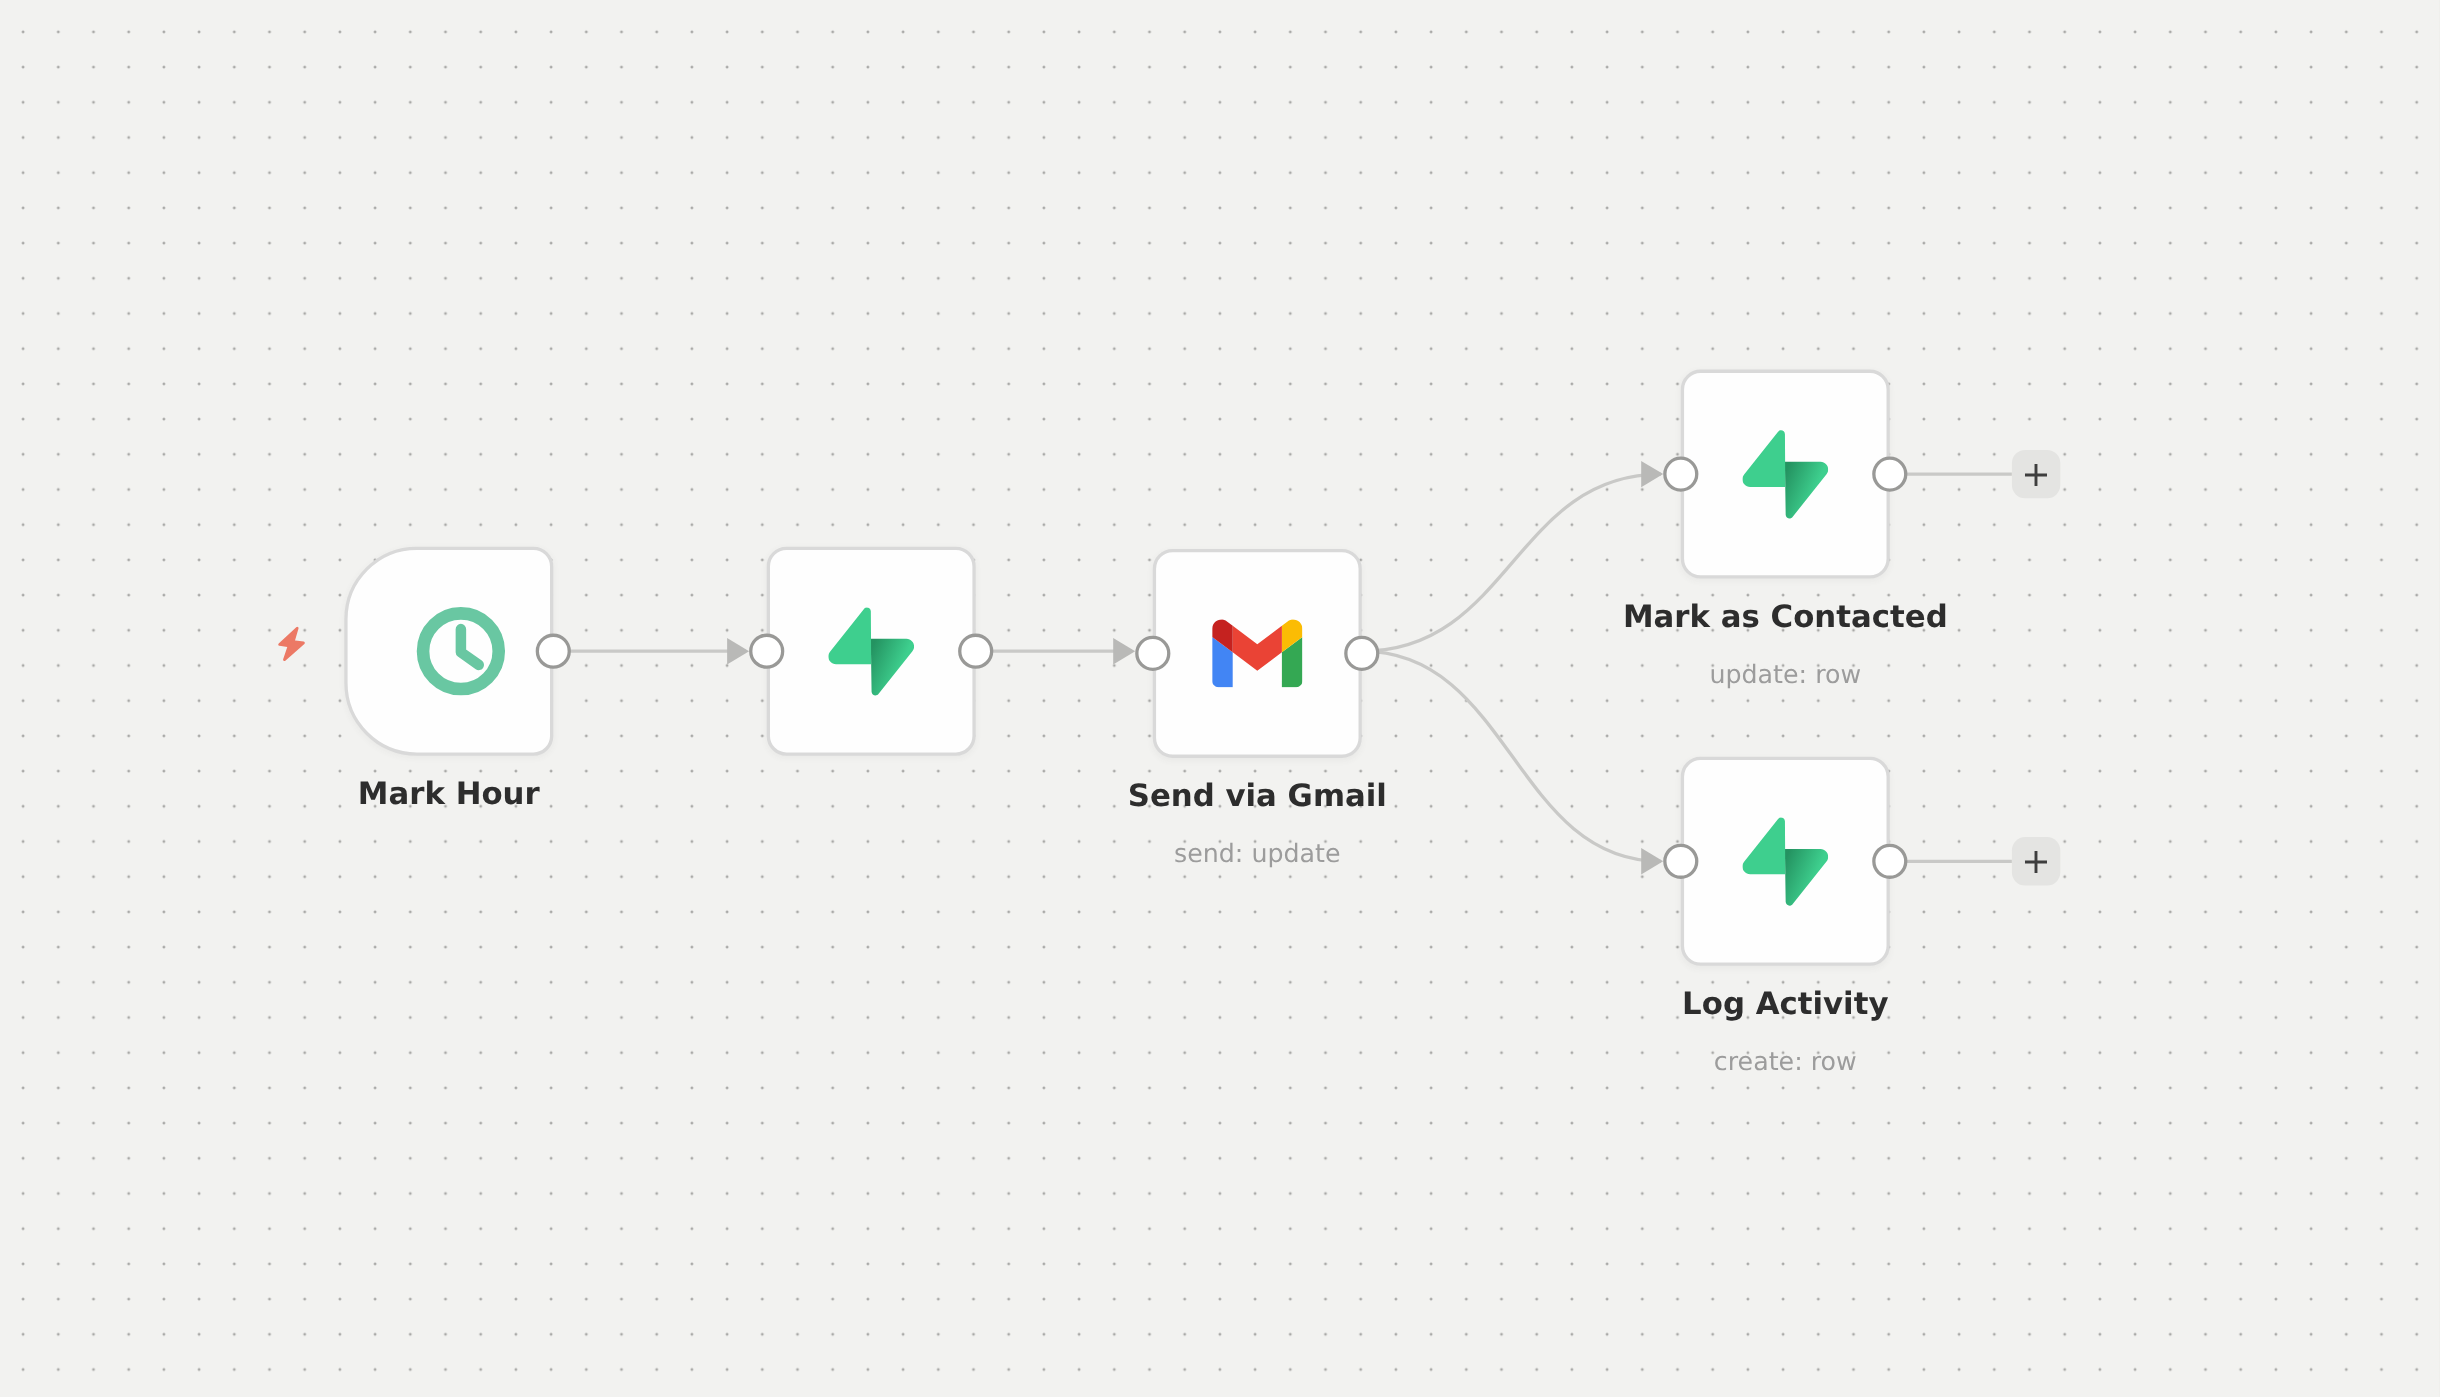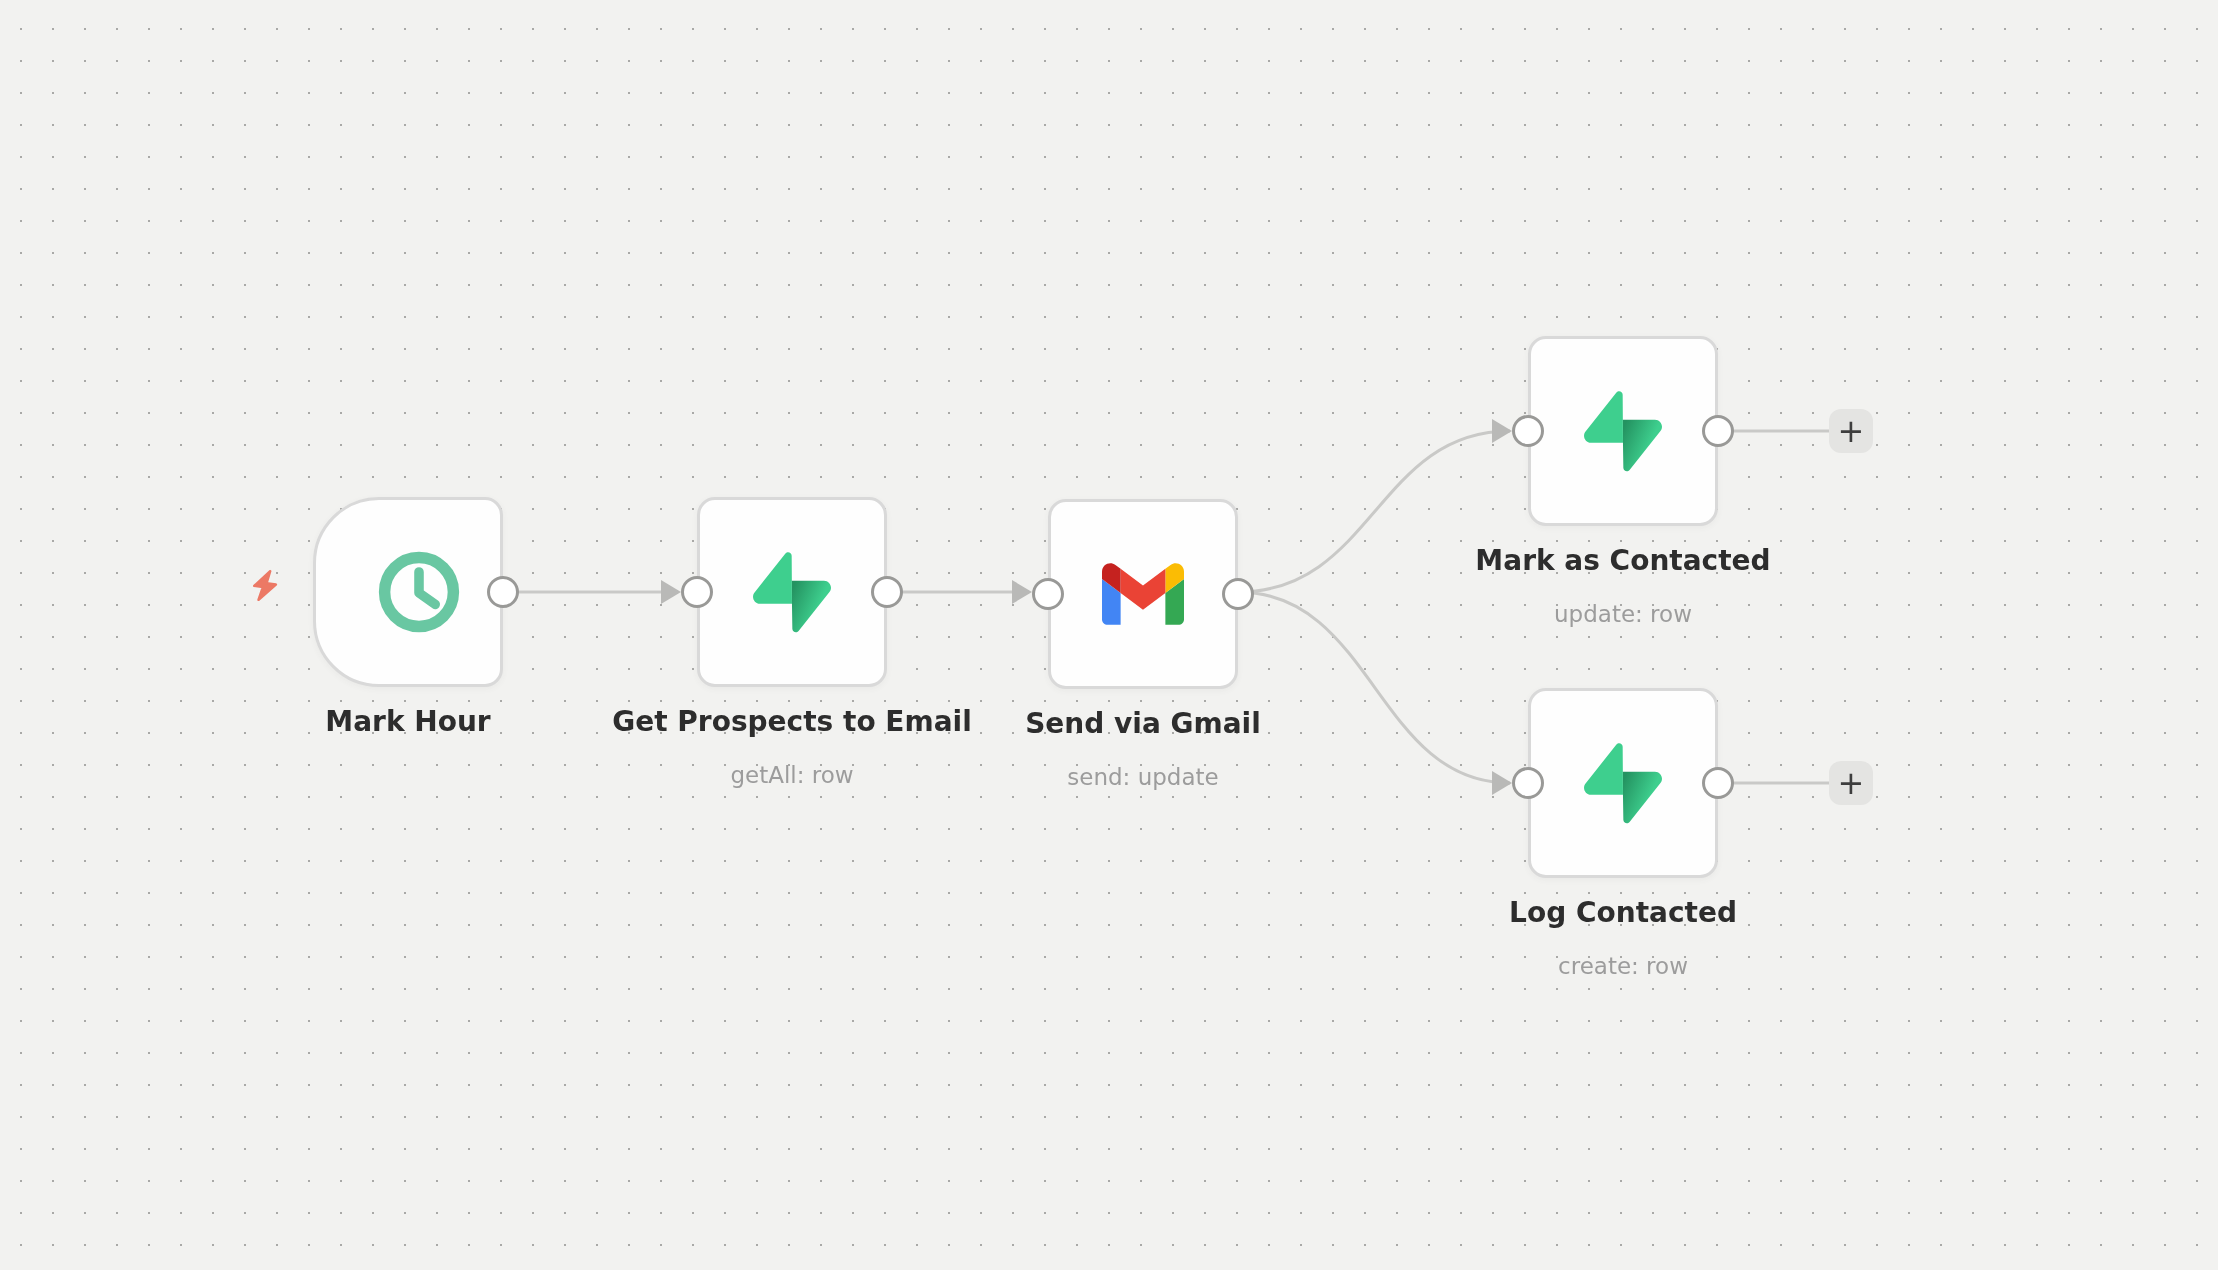--- a/index.html
+++ b/index.html
@@ -135,24 +135,20 @@
 
   <div class="node" style="left:697px; top:497px;">
     <div class="node-box">
       <svg class="icon" width="78" height="81" viewBox="0 0 109 113">
         <path d="M63.708 110.284c-2.86 3.601-8.658 1.628-8.727-2.97l-1.007-67.251h45.22c8.19 0 12.758 9.46 7.665 15.874l-43.151 54.347Z" fill="url(#sb-grad)"></path>
         <path d="M45.317 2.071c2.86-3.601 8.657-1.628 8.726 2.97l.442 67.251H9.83c-8.19 0-12.759-9.46-7.665-15.875L45.317 2.071Z" fill="#3ECF8E"></path>
       </svg>
     </div>
     <div class="endpoint input"></div>
     <div class="endpoint output"></div>
-    <div class="caption">
-      <div class="node-label">Get Prospects to Email</div>
-      <div class="node-subtitle">getAll: row</div>
-    </div>
   </div>
 
   <div class="node" style="left:1048px; top:499px;">
     <div class="node-box">
       <svg class="icon" width="82" height="62" viewBox="52 42 88 66">
         <path fill="#4285F4" d="M58 108h14V74L52 59v43c0 3.32 2.69 6 6 6"></path>
         <path fill="#34A853" d="M120 108h14c3.32 0 6-2.69 6-6V59l-20 15"></path>
         <path fill="#FBBC04" d="M120 48v26l20-15v-8c0-7.42-8.47-11.65-14.4-7.2"></path>
         <path fill="#EA4335" d="M72 74V48l24 18 24-18v26L96 92"></path>
         <path fill="#C5221F" d="M52 51v8l20 15V48l-5.6-4.2c-5.94-4.45-14.4-.22-14.4 7.2"></path>
@@ -184,21 +180,21 @@
   <div class="node" style="left:1528px; top:688px;">
     <div class="node-box">
       <svg class="icon" width="78" height="81" viewBox="0 0 109 113">
         <path d="M63.708 110.284c-2.86 3.601-8.658 1.628-8.727-2.97l-1.007-67.251h45.22c8.19 0 12.758 9.46 7.665 15.874l-43.151 54.347Z" fill="url(#sb-grad)"></path>
         <path d="M45.317 2.071c2.86-3.601 8.657-1.628 8.726 2.97l.442 67.251H9.83c-8.19 0-12.759-9.46-7.665-15.875L45.317 2.071Z" fill="#3ECF8E"></path>
       </svg>
     </div>
     <div class="endpoint input"></div>
     <div class="endpoint output"></div>
     <div class="caption">
-      <div class="node-label">Log Contacted</div>
+      <div class="node-label">Log Activity</div>
       <div class="node-subtitle">create: row</div>
     </div>
   </div>
 
   <div class="add-btn" style="left:1829px; top:409px;">
     <span>+</span>
   </div>
   <div class="add-btn" style="left:1829px; top:761px;">
     <span>+</span>
   </div>

